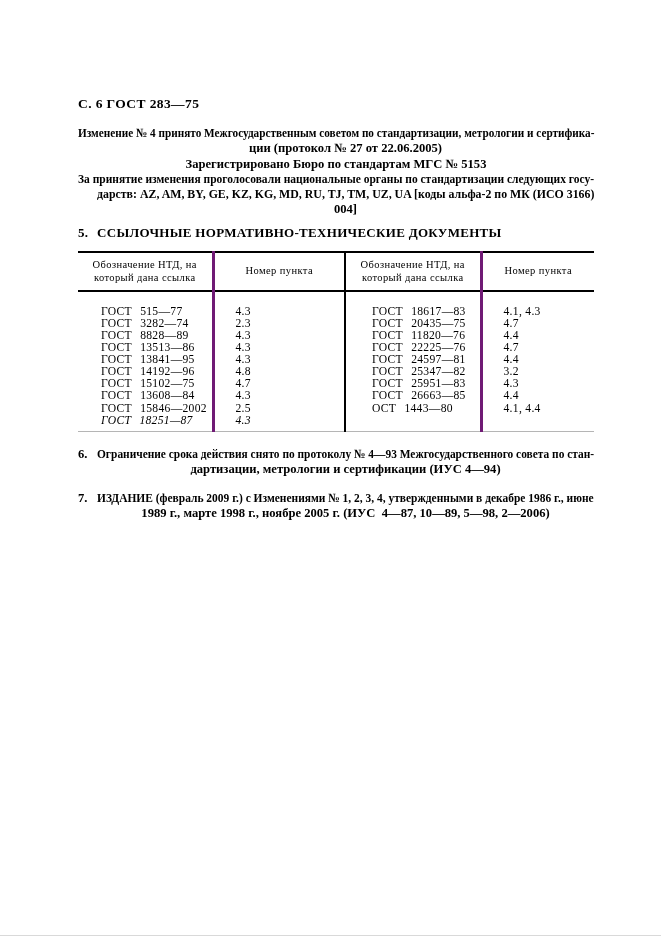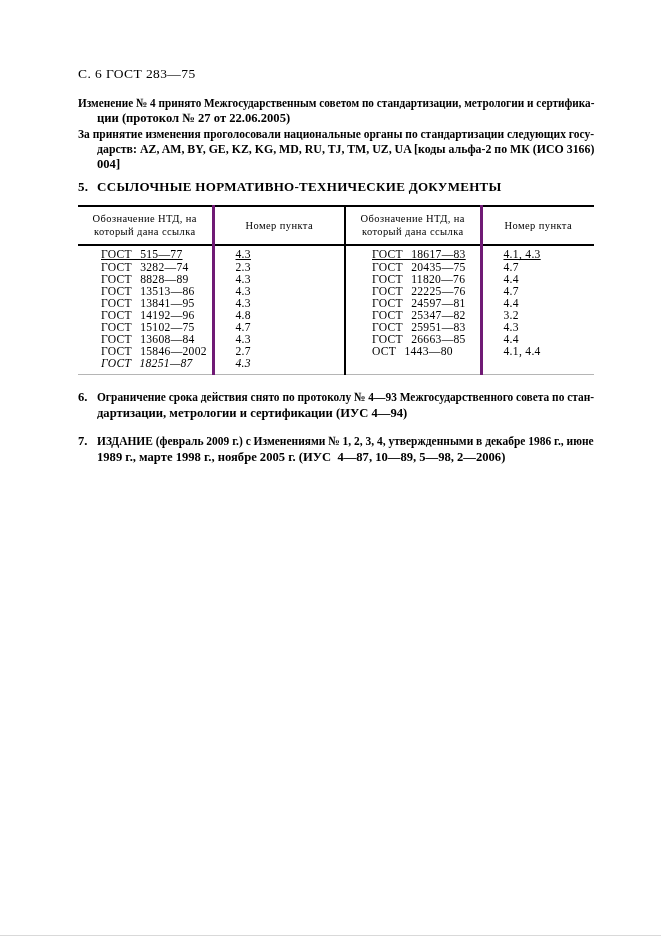--- a/index.html
+++ b/index.html
@@ -1,23 +1,23 @@
 <!DOCTYPE html>
 <html><head>
 <meta charset="utf-8">
 <style>
   html, body { margin:0; padding:0; background:#ffffff; width:661px; height:936px; overflow:hidden; }
   body { font-family:"Liberation Serif","DejaVu Serif",serif; color:#000; position:relative; }
   body::after { content:""; position:absolute; left:0; right:0; bottom:0; height:1px; background:#d9d9d9; }
 
   .page { position:absolute; left:78px; top:0; width:516px; }
 
-  .page-header { padding-top:66px; font-size:13.5px; font-weight:normal; letter-spacing:0.4px; white-space:pre; }
+  .page-header { padding-top:96px; font-size:13.5px; font-weight:bold; letter-spacing:0.4px; white-space:pre; }
 
-  .bodytext { font-size:12.6px; font-weight:bold; line-height:15.3px; }
+  .bodytext { font-size:12.6px; font-weight:bold; line-height:15.3px;text-align:center; }
   .amend { margin-top:14px; }
   .line { display:block; white-space:pre; }
   .just { white-space:nowrap; transform-origin:left center; }
   .ind { margin-left:19px; }
 
   .numsec { position:relative; padding-left:19px; }
   .numsec .num { position:absolute; left:0; top:0; white-space:pre; }
 
   .sec-heading { margin-top:7px; font-size:13px; font-weight:bold; letter-spacing:0.3px; }
 
@@ -26,21 +26,21 @@
                border-top:2px solid #000; font-weight:normal; }
   table.refs col.c1 { width:135px; } table.refs col.c2 { width:132px; }
   table.refs col.c3 { width:136px; } table.refs col.c4 { width:113px; }
   table.refs thead td {
       font-size:10.5px; line-height:13px; text-align:center; vertical-align:middle;
       letter-spacing:0.4px; padding:5px 8px 6px 8px; border-bottom:2.5px solid #000; }
   td.vline  { border-right:3px solid #701a75; }
   td.vline2 { border-right:2px solid #000; }
   table.refs tbody td { font-size:11.6px; line-height:12.1px; white-space:nowrap;
       vertical-align:top; padding:0; border-bottom:none; }
-  table.refs tbody tr:first-child td { padding-top:3px;text-decoration:underline; }
+  table.refs tbody tr:first-child td { padding-top:14px; }
   table.refs tbody tr:last-child td { padding-bottom:4px;font-style:italic; }
   table.refs tbody { border-bottom:1.5px solid #b5b5b5; }
   td.ref-cell { letter-spacing:0.3px; word-spacing:5px; }
   td.ref-cell.p1 { padding-left:23px; } td.num-cell.p2 { padding-left:21px; }
   td.ref-cell.p3 { padding-left:26px; } td.num-cell.p4 { padding-left:21px; }
   td.num-cell { letter-spacing:0.3px;margin-left:19px; }
 
   .sec6 { margin-top:15px; line-height:15.5px; }
   .sec7 { margin-top:13px; line-height:15.5px; }
 </style>
@@ -48,20 +48,23 @@
 <body>
 
 <div class="page">
 
   <div class="page-header">С. 6 ГОСТ 283—75</div>
 
   <div class="bodytext amend">
     <div>
       <span class="line just fit" style="transform: scaleX(0.892734);">Изменение № 4 принято Межгосударственным советом по стандартизации, метрологии и сертифика-</span>
       <span class="line ind">ции (протокол № 27 от 22.06.2005)</span>
+    </div>
+    <div>
+      <span class="line">Зарегистрировано Бюро по стандартам МГС № 5153</span>
     </div>
     <div>
       <span class="line just fit" style="transform: scaleX(0.913274);">За принятие изменения проголосовали национальные органы по стандартизации следующих госу-</span>
       <span class="line just fit ind" style="transform: scaleX(0.941288);">дарств: AZ, AM, BY, GE, KZ, KG, MD, RU, TJ, TM, UZ, UA [коды альфа-2 по МК (ИСО 3166)</span>
       <span class="line ind">004]</span>
     </div>
   </div>
 
   <div class="sec-heading numsec">
     <span class="num">5.</span>
@@ -128,21 +131,21 @@
             <td class="num-cell p4">4.3</td>
           </tr>
           <tr>
             <td class="ref-cell p1 vline">ГОСТ 13608—84</td>
             <td class="num-cell p2 vline2">4.3</td>
             <td class="ref-cell p3 vline">ГОСТ 26663—85</td>
             <td class="num-cell p4">4.4</td>
           </tr>
           <tr>
             <td class="ref-cell p1 vline">ГОСТ 15846—2002</td>
-            <td class="num-cell p2 vline2">2.7</td>
+            <td class="num-cell p2 vline2">2.5</td>
             <td class="ref-cell p3 vline">ОСТ 1443—80</td>
             <td class="num-cell p4">4.1, 4.4</td>
           </tr>
           <tr>
             <td class="ref-cell p1 vline">ГОСТ 18251—87</td>
             <td class="num-cell p2 vline2">4.3</td>
             <td class="ref-cell p3 vline"></td>
             <td class="num-cell p4"></td>
           </tr>
         </tbody>

